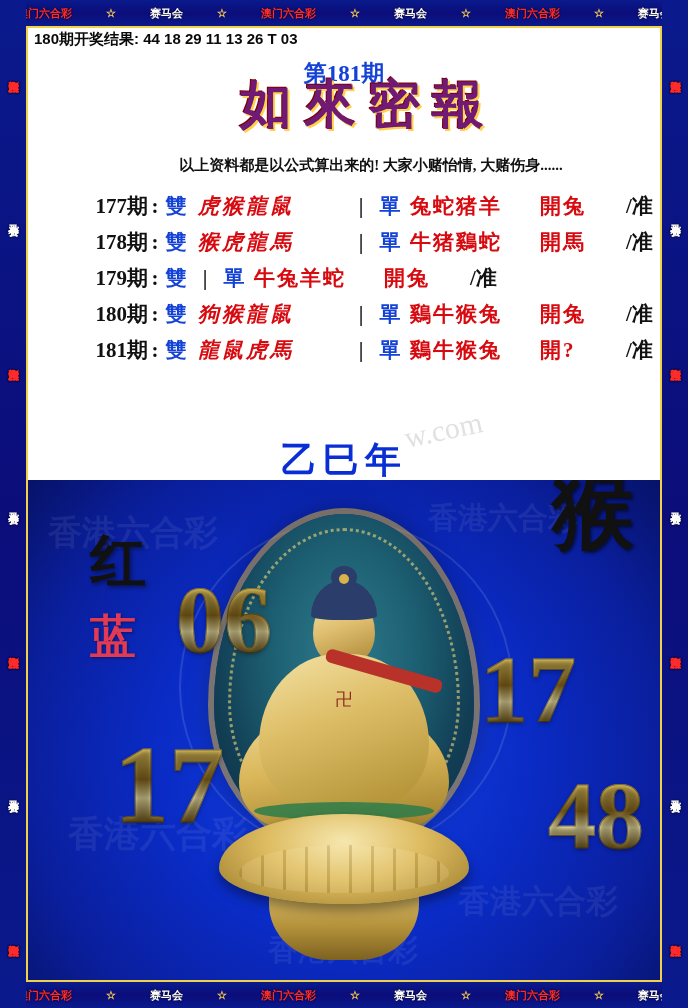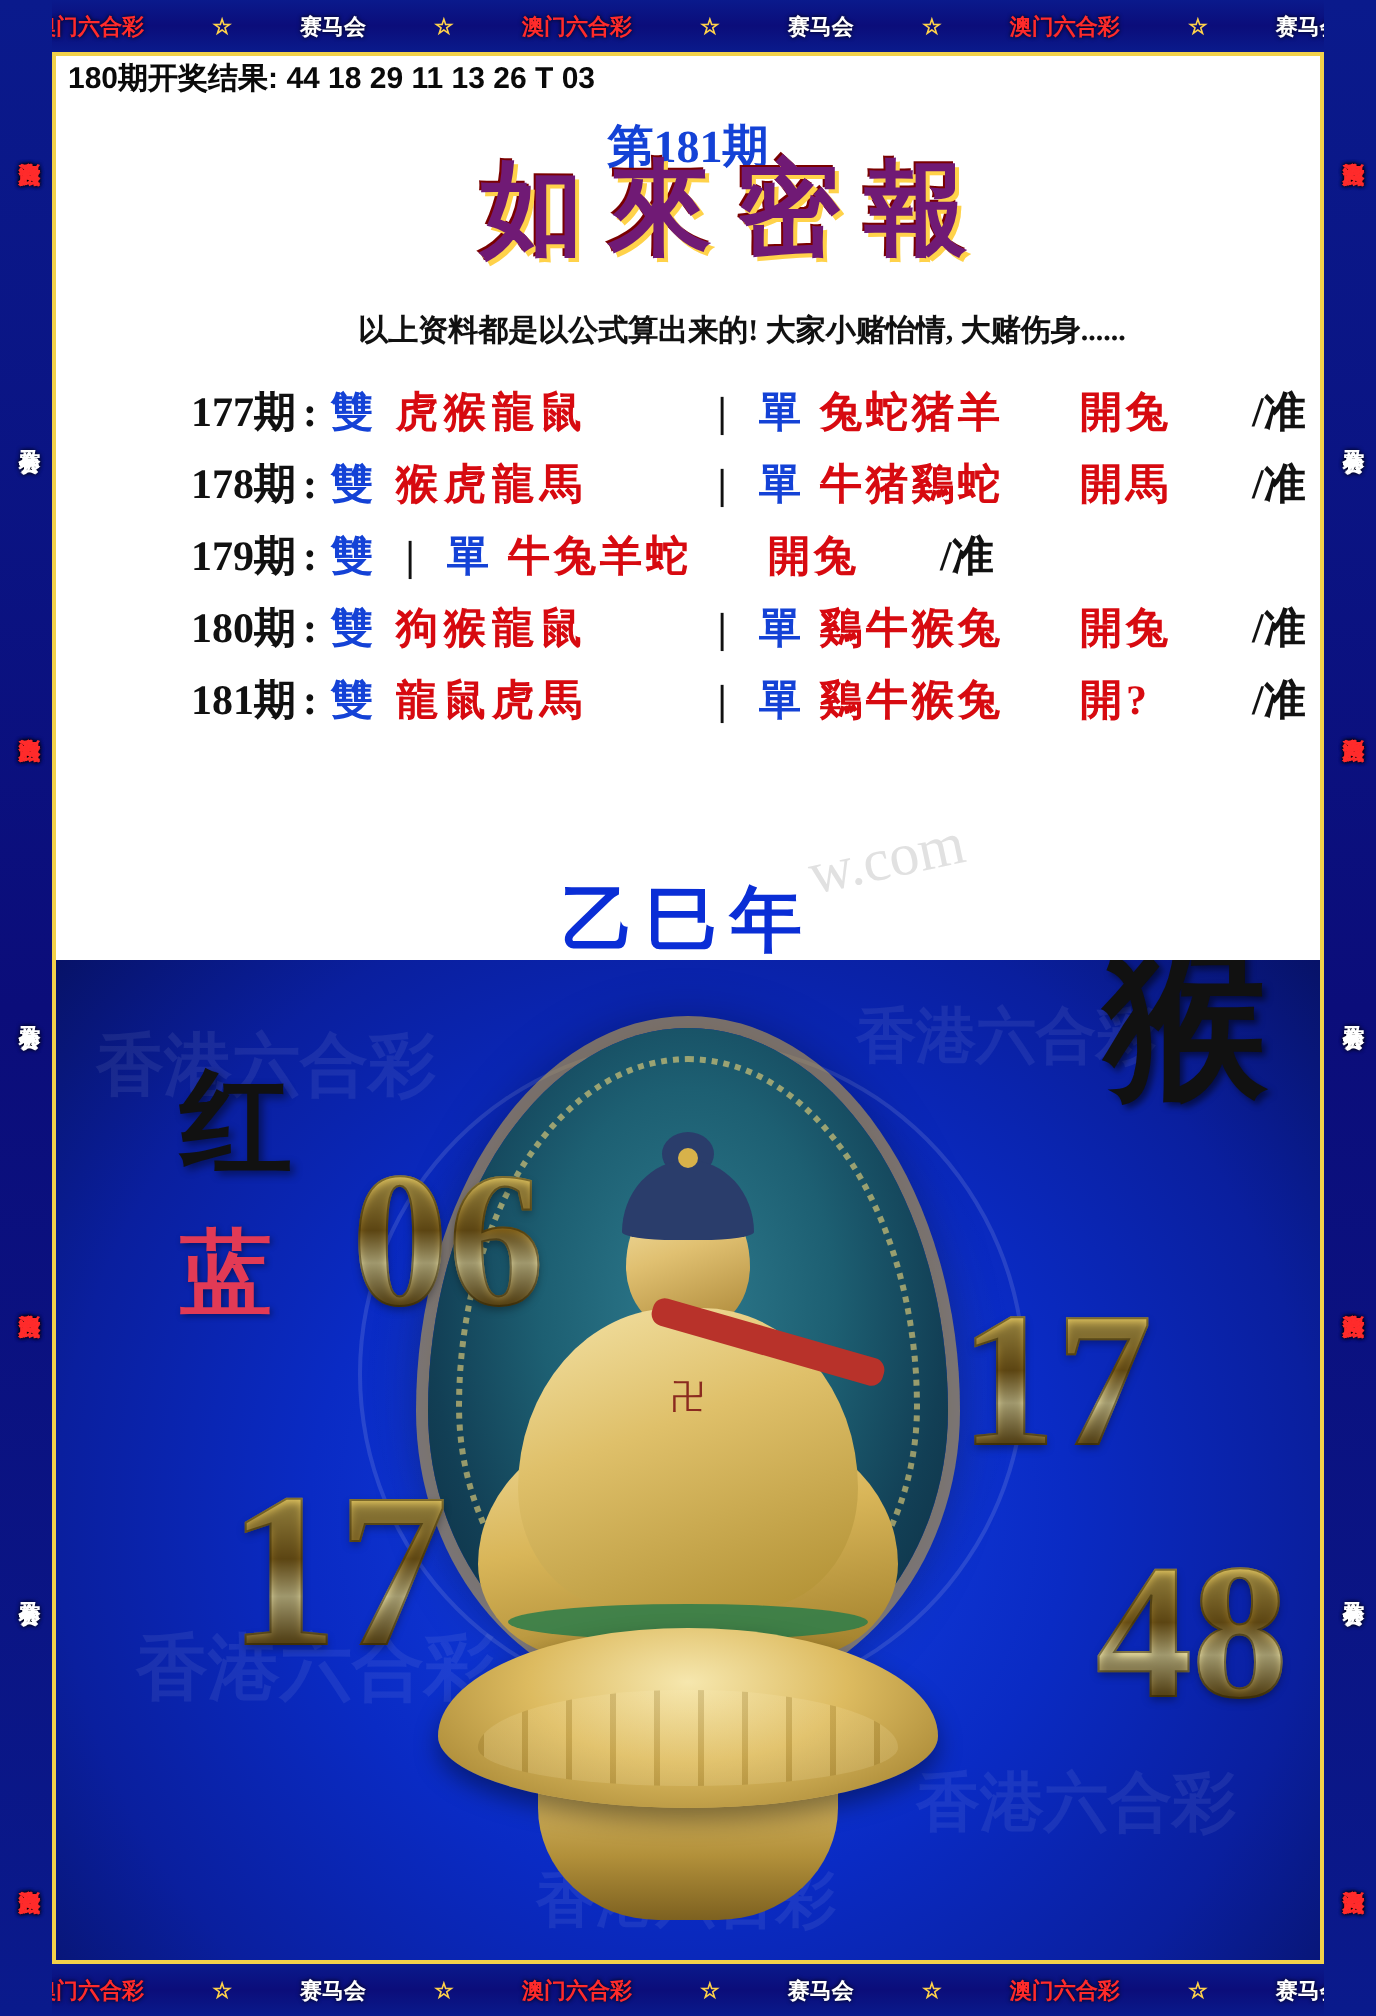--- a/index.html
+++ b/index.html
@@ -86,21 +86,21 @@
   .row{
     display:flex;align-items:center;
     height:36px;
     font-family:"Liberation Serif",serif;
     font-size:21px;font-weight:bold;
     color:#d70a10;
   }
   .r-issue{width:120px;text-align:right;padding-right:2px;color:#111;}
   .r-colon{width:10px;text-align:center;color:#111;}
   .r-tag{color:#1442d6;width:32px;text-align:center;}
-  .r-animals{width:150px;padding-left:6px;letter-spacing:3px;}
+  .r-animals{width:150px;padding-left:6px;letter-spacing:3px;font-style:italic;}
   .r-bar{width:26px;text-align:center;color:#111;font-weight:bold;}
   .r-tag2{color:#1442d6;width:32px;text-align:center;}
   .r-animals2{width:130px;padding-left:4px;letter-spacing:2px;}
   .r-open{width:86px;letter-spacing:2px;}
   .r-slash{color:#111;}
 
   .watermark{
     position:absolute;top:385px;left:376px;
     font-size:30px;color:#c9c9c9;opacity:.55;
     transform:rotate(-12deg);

